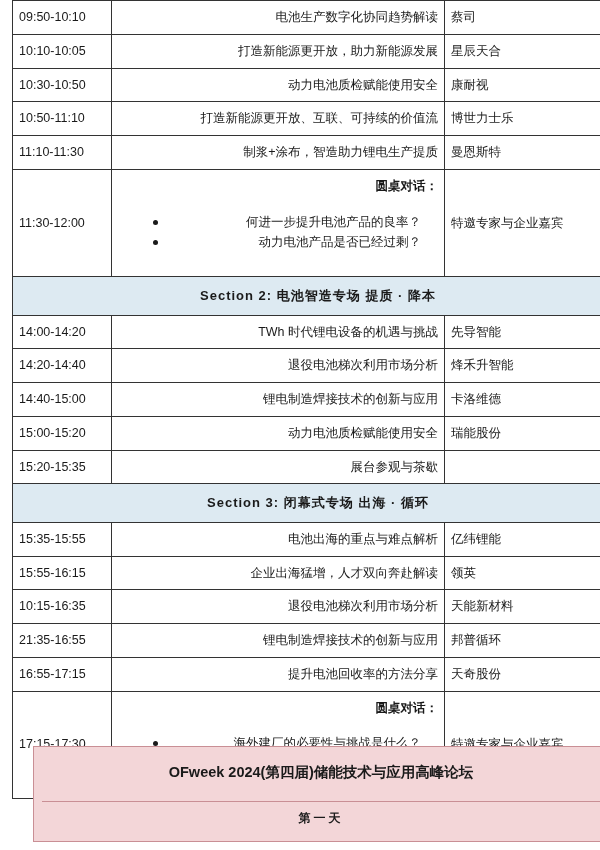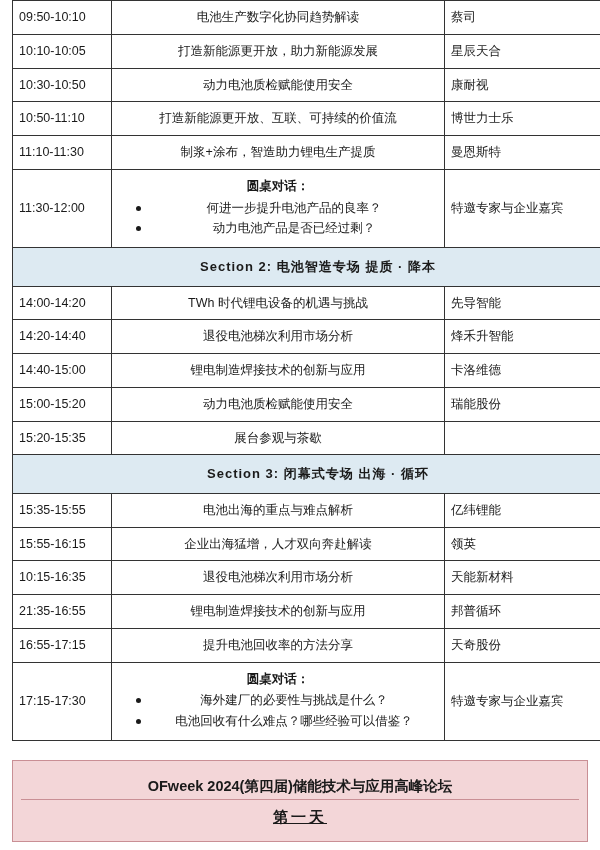--- a/index.html
+++ b/index.html
@@ -37,42 +37,42 @@
   td.time {
     width: 86px;
     text-align: left;
     padding-left: 9px;
     white-space: nowrap;
     font-size: 12px;
     margin-top: 28px;
   }
   td.topic {
     width: 320px;
-    text-align: center;
+    text-align: right;
     padding-left: 10px;
   }
   td.speaker {
     width: 166px;
     text-align: left;
     padding-left: 10px;
   }
   tr.section-row td {
     background: #ddeaf2;
     text-align: center;
     font-weight: bold;
     letter-spacing: 1px;
     font-size: 13px;
     padding: 9px 6px;
   }
   .roundtable-title {
     font-weight: bold;
     margin-bottom: 3px;
   }
   ul.qlist {
-    margin: 0;
+    margin: 17px;
     padding: 0 0 0 18px;
     list-style: none;
   }
   ul.qlist li {
     position: relative;
     padding-left: 14px;
     margin: 2px 0;
   }
   ul.qlist li::before {
     content: "";
@@ -82,44 +82,44 @@
     width: 5px;
     height: 5px;
     border-radius: 50%;
     background: #1a1a1a;
   }
   .banner-wrap {
     position: absolute;
     left: 0;
     bottom: 8px;
     width: 548px;
+    padding-left: 21px;
   }
   .banner-stack {
     margin: 0 12px;
     width: 576px;
     background: #f3d6d8;
     border: 1px solid #c98f95;
     box-sizing: border-box;
     padding: 12px 8px 14px 8px;
     text-align: center;
   }
   .banner-stack .line1,
   .banner-stack .line2 {
     font-weight: bold;
     font-size: 14.5px;
     line-height: 1.8;
   }
   .banner-stack .dayline {
     font-weight: bold;
-    font-size: 15px;
+    font-size: 12px;
     letter-spacing: 3px;
-    margin-top: 0;
+    margin-top: 16px;
     padding-top: 8px;
     border-top: 1px solid #c98f95;
-    text-decoration: underline;
   }
 </style>
 </head>
 <body>
 
 <div class="page">
 
   <table class="agenda">
     <tbody>
         <tr>

